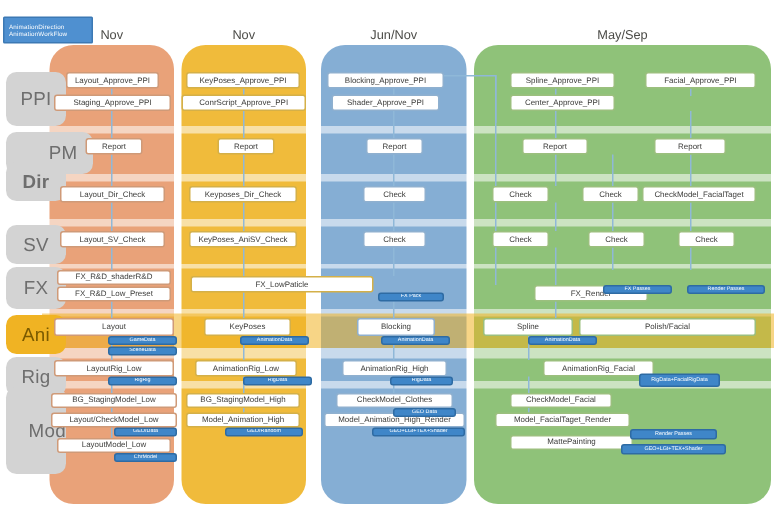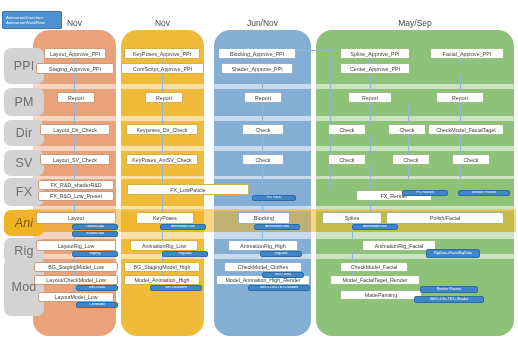--- a/index.html
+++ b/index.html
@@ -98,39 +98,39 @@
   <div id="months">
       <div class="month" style="left: 33px; width: 83px;">Nov</div>
       <div class="month" style="left: 121px; width: 83px;">Nov</div>
       <div class="month" style="left: 214px; width: 97px;">Jun/Nov</div>
       <div class="month" style="left: 316px; width: 198px;">May/Sep</div>
     </div>
   <div id="rowbands">
       <div class="rowband" style="top: 48px; height: 36px; width: 40px;">
         <span class="rowlabel">PPI</span>
       </div>
-      <div class="rowband" style="top: 88px; height: 28px; width: 40px;">
+      <div class="rowband" style="top: 88px; height: 28px; width: 40px; padding-left: 18px;">
         <span class="rowlabel">PM</span>
       </div>
-      <div class="rowband" style="top: 120px; height: 26px; width: 40px;">
+      <div class="rowband" style="top: 108px; height: 26px; width: 40px; font-weight: bold;">
         <span class="rowlabel">Dir</span>
       </div>
       <div class="rowband" style="top: 150px; height: 26px; width: 40px;">
         <span class="rowlabel">SV</span>
       </div>
       <div class="rowband" style="top: 178px; height: 28px; width: 40px; justify-content: center;">
         <span class="rowlabel">FX</span>
       </div>
-      <div class="rowband hl" style="top: 210px; height: 26px; width: 40px; font-style: italic;">
+      <div class="rowband hl" style="top: 210px; height: 26px; width: 40px;">
         <span class="rowlabel">Ani</span>
       </div>
       <div class="rowband" style="top: 238px; height: 26px; width: 40px;">
         <span class="rowlabel">Rig</span>
       </div>
-      <div class="rowband" style="top: 258px; height: 58px; width: 40px;">
+      <div class="rowband" style="top: 258px; height: 58px; width: 40px; justify-content: flex-end;">
         <span class="rowlabel">Mod</span>
       </div>
     </div>
   <div id="conns">
       <div class="conn v" style="left: 74px; top: 59px; height: 5px;"></div>
       <div class="conn v" style="left: 74px; top: 74px; height: 18px;"></div>
       <div class="conn v" style="left: 74px; top: 103px; height: 21px;"></div>
       <div class="conn v" style="left: 74px; top: 135px; height: 19px;"></div>
       <div class="conn v" style="left: 74px; top: 165px; height: 15px;"></div>
       <div class="conn v" style="left: 74px; top: 201px; height: 11px;"></div>

